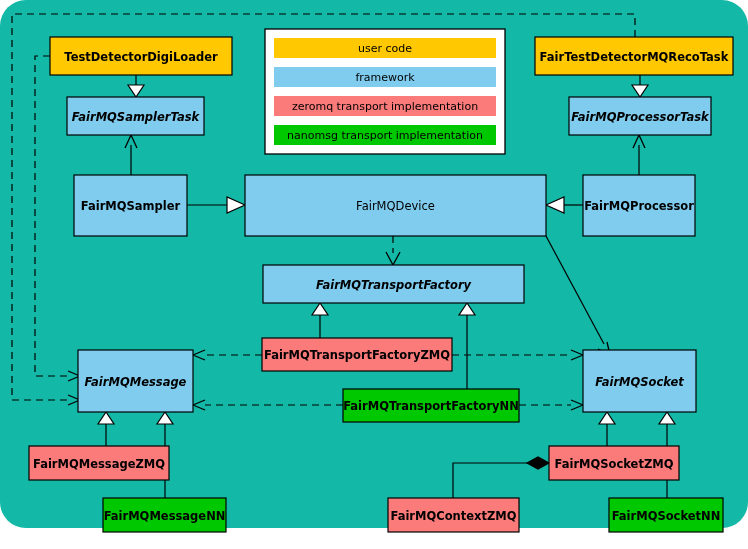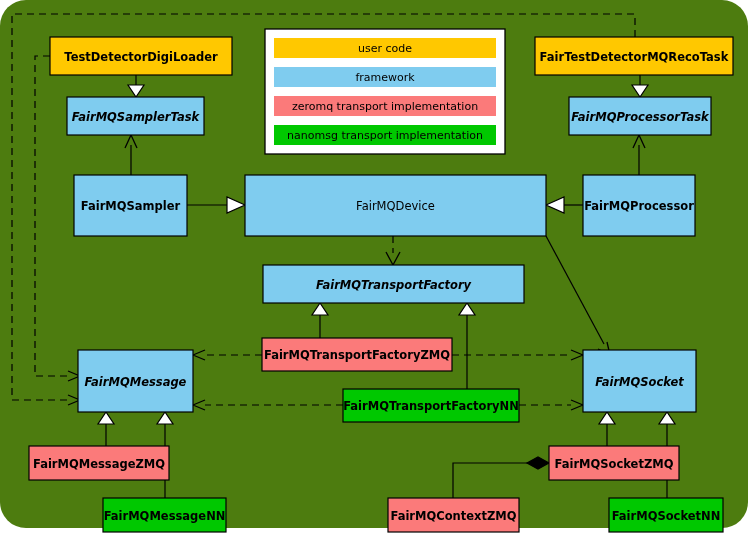--- a/index.html
+++ b/index.html
@@ -1,18 +1,18 @@
 <!DOCTYPE html>
 <html><head>
 <meta charset="utf-8">
 <style>
   html,body{margin:0;padding:0;background:#ffffff;}
   body{width:748px;height:549px;overflow:hidden;
        font-family:"DejaVu Sans","Liberation Sans",sans-serif;}
-  #diagram-root{position:relative;width:748px;height:528px;background:#4d7c0f;border-radius:26px;}
+  #diagram-root{position:relative;width:748px;height:528px;background:#14b8a6;border-radius:26px;}
   svg{display:block;}
   .box-rect{stroke:#000;stroke-width:1.2;}
   .box-label{font-family:"DejaVu Sans","Liberation Sans",sans-serif;
              text-anchor:middle;dominant-baseline:middle;fill:#000;}
   .lbl-bold{font-weight:bold;font-size:11.5px;}
   .lbl-regular{font-weight:normal;font-size:11.5px;}
   .lbl-italic{font-style:italic;font-weight:bold;font-size:11.5px;}
   .legend-label{font-family:"DejaVu Sans","Liberation Sans",sans-serif;
                 text-anchor:middle;dominant-baseline:middle;
                 font-size:11px;font-weight:normal;fill:#000;}

